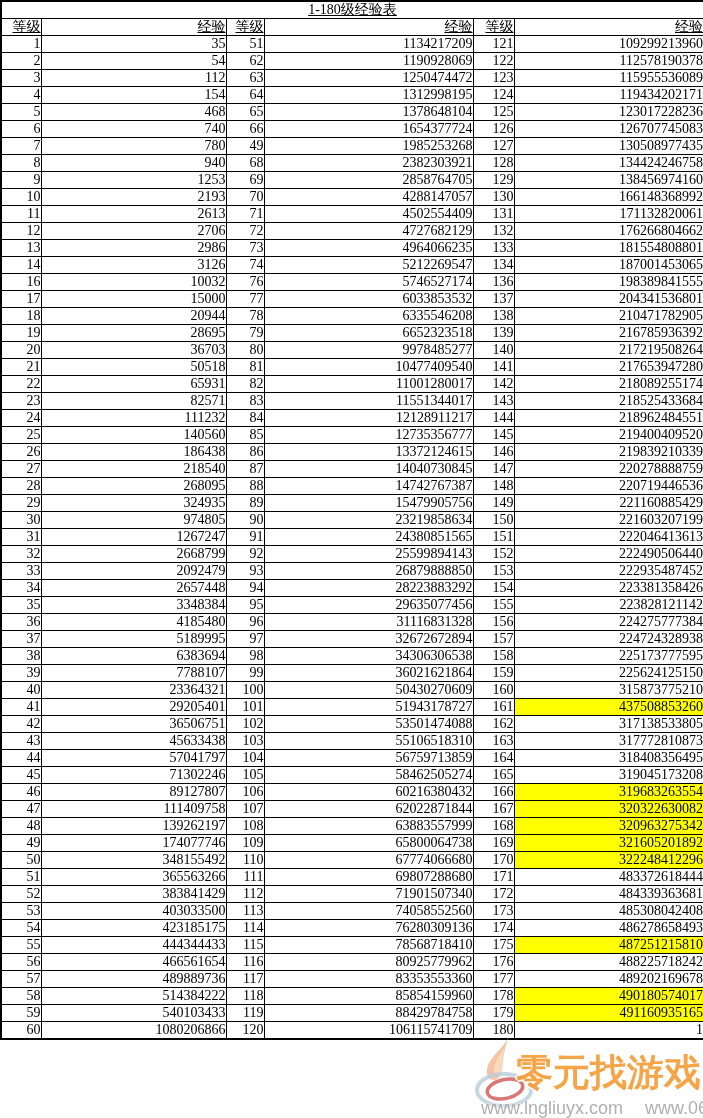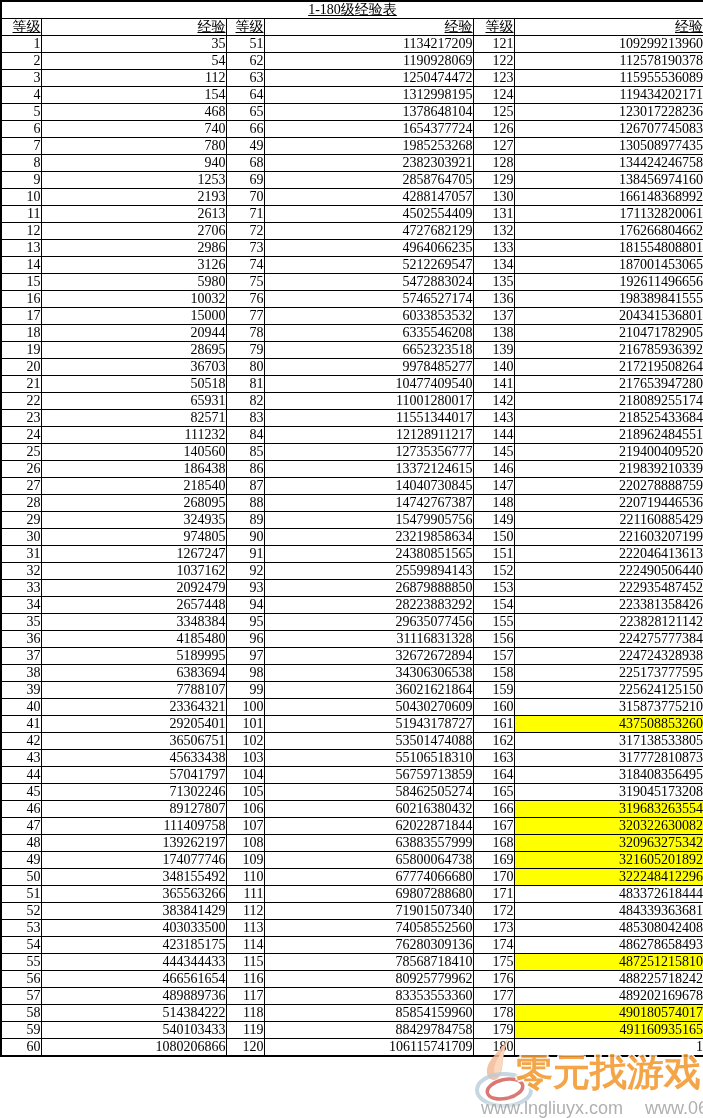--- a/index.html
+++ b/index.html
@@ -190,28 +190,20 @@
         </tr>
         <tr>
           <td class="lvl">14</td>
           <td class="exp">3126</td>
           <td class="lvl">74</td>
           <td class="exp">5212269547</td>
           <td class="lvl">134</td>
           <td class="exp">187001453065</td>
         </tr>
         <tr>
-          <td class="lvl">15</td>
-          <td class="exp">5980</td>
-          <td class="lvl">75</td>
-          <td class="exp">5472883024</td>
-          <td class="lvl">135</td>
-          <td class="exp">192611496656</td>
-        </tr>
-        <tr>
           <td class="lvl">16</td>
           <td class="exp">10032</td>
           <td class="lvl">76</td>
           <td class="exp">5746527174</td>
           <td class="lvl">136</td>
           <td class="exp">198389841555</td>
         </tr>
         <tr>
           <td class="lvl">17</td>
           <td class="exp">15000</td>
@@ -327,21 +319,21 @@
         <tr>
           <td class="lvl">31</td>
           <td class="exp">1267247</td>
           <td class="lvl">91</td>
           <td class="exp">24380851565</td>
           <td class="lvl">151</td>
           <td class="exp">222046413613</td>
         </tr>
         <tr>
           <td class="lvl">32</td>
-          <td class="exp">1037162</td>
+          <td class="exp">2668799</td>
           <td class="lvl">92</td>
           <td class="exp">25599894143</td>
           <td class="lvl">152</td>
           <td class="exp">222490506440</td>
         </tr>
         <tr>
           <td class="lvl">33</td>
           <td class="exp">2092479</td>
           <td class="lvl">93</td>
           <td class="exp">26879888850</td>

